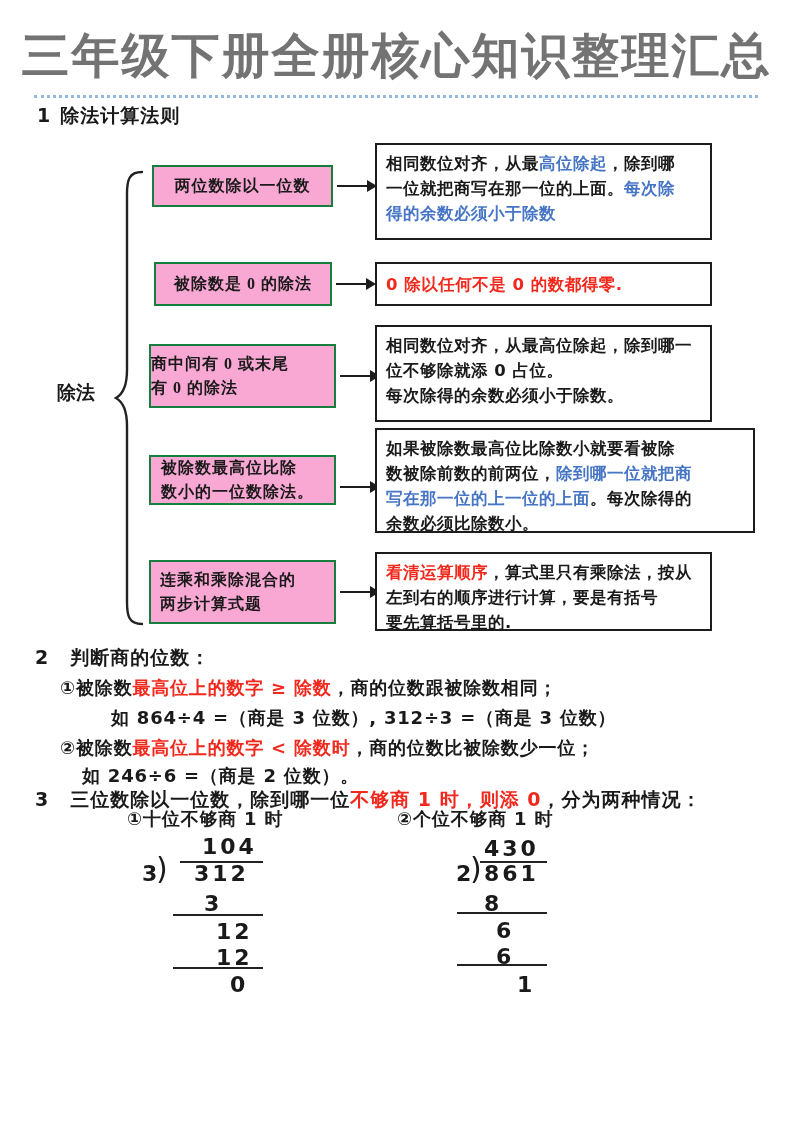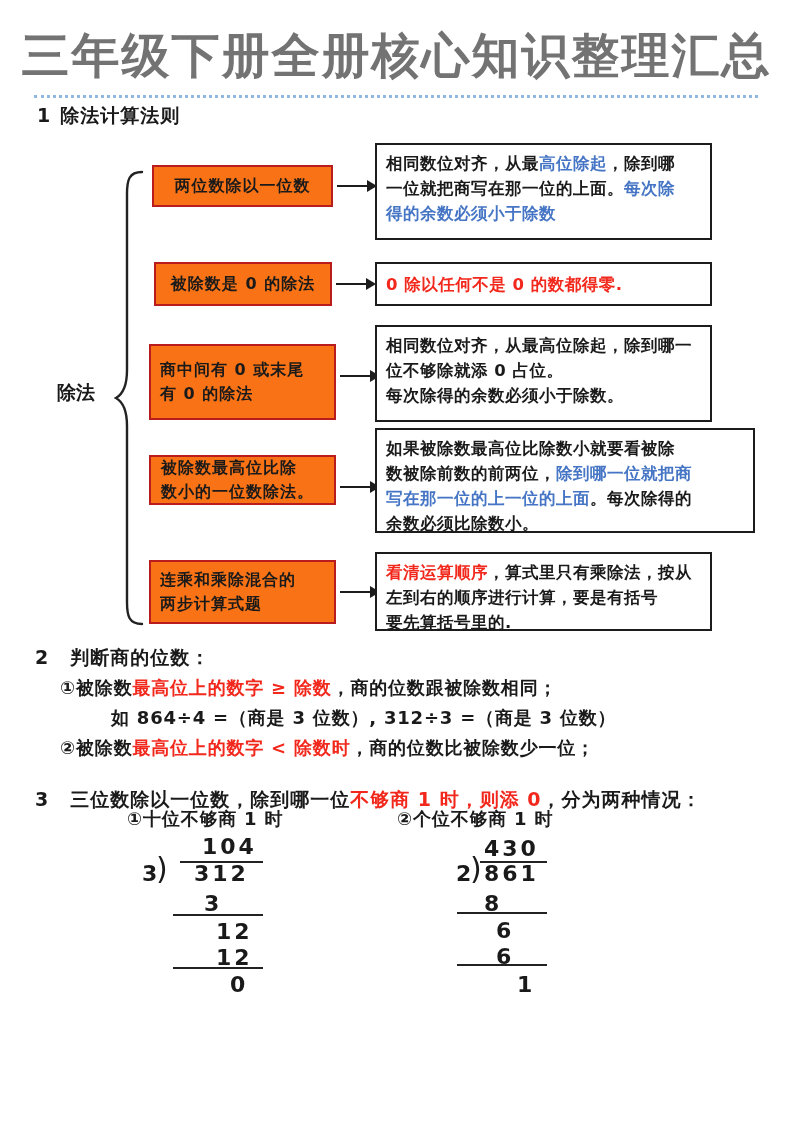--- a/index.html
+++ b/index.html
@@ -20,27 +20,27 @@
     font-size:48px;font-weight:900;letter-spacing:2px;color:#737373;
   }
   .divider{top:95px;left:34px;width:724px;height:0;border-top:3px dotted var(--divblue);}
   .h{font-size:19px;font-weight:700;letter-spacing:1px;white-space:nowrap;}
   .s1h{top:103px;left:37px;}
   .s1h .num{margin-right:9px;}
   .rootlbl{top:380px;left:57px;font-size:19px;font-weight:700;}
   .brace{top:169px;left:114px;}
   
   .lbox{
-    border:2px solid #b91c1c;background:#f97316;box-sizing:border-box;
+    border:2px solid #15803d;background:#f9a8d4;box-sizing:border-box;
     font-size:16px;font-weight:700;line-height:24px;letter-spacing:1px;
-    display:flex;align-items:center;white-space:pre-line;
+    display:flex;align-items:center;white-space:pre-line;font-family:Liberation Serif, serif;
   }
   .lb1{left:152px;top:165px;width:181px;height:42px;justify-content:center;}
   .lb2{left:154px;top:262px;width:178px;height:44px;justify-content:center;}
-  .lb3{left:149px;top:344px;width:187px;height:76px;padding-left:9px;}
+  .lb3{left:149px;top:344px;width:187px;height:64px;}
   .lb4{left:149px;top:455px;width:187px;height:50px;padding-left:10px;}
   .lb5{left:149px;top:560px;width:187px;height:64px;padding-left:9px;}
   
   .arrow{width:37px;height:2px;background:#1c1c1c;}
   .arrow::after{
     content:"";position:absolute;right:-3px;top:-5px;width:0;height:0;
     border-left:10px solid #1c1c1c;border-top:6px solid transparent;border-bottom:6px solid transparent;
   }
   .a1{left:337px;top:185px;} .a2{left:336px;top:283px;} .a3{left:340px;top:375px;}
   .a4{left:340px;top:486px;} .a5{left:340px;top:591px;}
@@ -129,20 +129,21 @@
   <div class="abs rbox rb5"><span class="c-r">看清运算顺序</span><span class="c-k">，算式里只有乘除法，按从
 左到右的顺序进行计算，要是有括号
 要先算括号里的.</span></div>
 
   <div class="h abs s2h">
     <span class="num">2</span><span>判断商的位数：</span>
   </div>
   <div class="line abs i1"><span class="c-k">①被除数</span><span class="c-r">最高位上的数字 ≥ 除数</span><span class="c-k">，商的位数跟被除数相同；</span></div>
   <div class="line abs e1">如 864÷4 =（商是 3 位数）, 312÷3 =（商是 3 位数）</div>
   <div class="line abs i2"><span class="c-k">②被除数</span><span class="c-r">最高位上的数字 &lt; 除数时</span><span class="c-k">，商的位数比被除数少一位；</span></div>
+  <div class="line abs e2">如 246÷6 =（商是 2 位数）。</div>
 
   <div class="h abs s3h">
     <span class="num">3</span><span><span class="c-k">三位数除以一位数，除到哪一位</span><span class="c-r">不够商 1 时，则添 0</span><span class="c-k">，分为两种情况：</span></span>
   </div>
   <div class="line abs cl1">①十位不够商 1 时</div>
   <div class="line abs cl2">②个位不够商 1 时</div>
 
   <div class="abs ld case1">
     <div class="dnum q">104</div>
     <div class="dnum dv">3</div>

